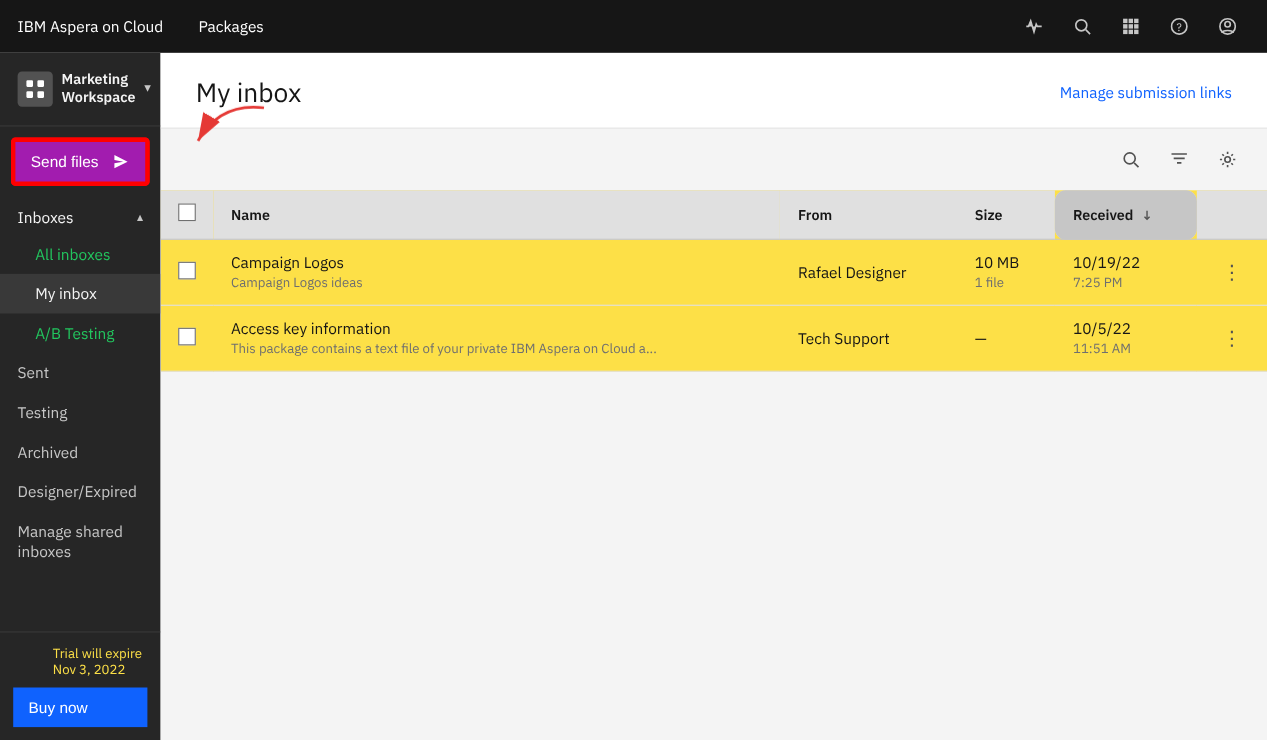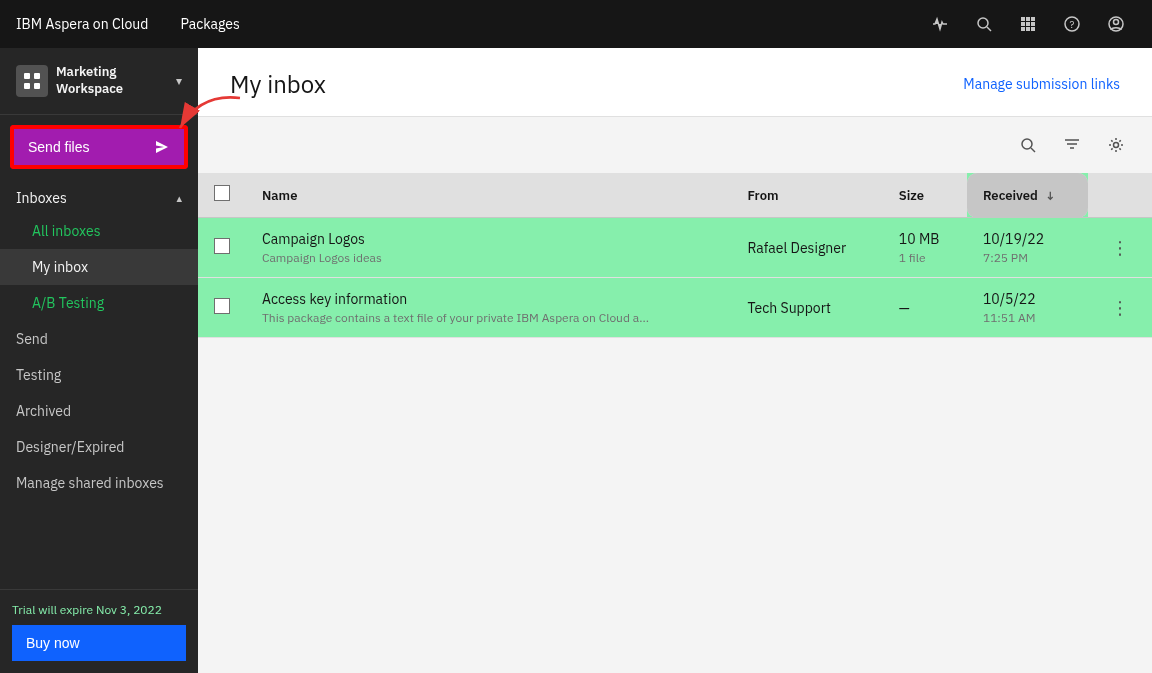--- a/index.html
+++ b/index.html
@@ -50,21 +50,21 @@
 
     
     .main-layout {
       display: flex;
       flex: 1;
       overflow: hidden;
     }
 
     
     .sidebar {
-      width: 198px;
+      width: 146px;
       background: #262626;
       display: flex;
       flex-direction: column;
       flex-shrink: 0;
     }
     .workspace-header {
       padding: 16px;
       display: flex;
       align-items: center;
       gap: 8px;
@@ -147,23 +147,24 @@
       cursor: pointer;
       display: block;
     }
 
     
     .sidebar-bottom {
       padding: 12px;
       border-top: 1px solid #393939;
     }
     .trial-text {
-      color: #86efac;
+      color: #fde047;
       font-size: 12px;
       margin-bottom: 8px;
+      margin-left: 36px;
     }
     .buy-now-btn {
       width: 100%;
       background: #0f62fe;
       color: #fff;
       border: none;
       padding: 10px 14px;
       cursor: pointer;
       font-size: 14px;
       text-align: left;
@@ -224,21 +225,21 @@
       font-size: 16px;
       background: transparent;
       border: none;
       border-radius: 2px;
     }
 
     
     .data-table {
       width: 100%;
       border-collapse: collapse;
-      background: #86efac;
+      background: #fde047;
     }
     .data-table thead tr {
       background: #e0e0e0;
     }
     .data-table th {
       padding: 12px 16px;
       text-align: left;
       font-size: 13px;
       font-weight: 600;
       color: #161616;
@@ -382,21 +383,21 @@
     <nav class="sidebar-nav">
 
       <div class="nav-section-header">
         <span>Inboxes</span>
         <span class="chevron">▴</span>
       </div>
       <a class="nav-item">All inboxes</a>
       <a class="nav-item active">My inbox</a>
       <a class="nav-item">A/B Testing</a>
 
-      <a class="nav-item-top">Send</a>
+      <a class="nav-item-top">Sent</a>
       <a class="nav-item-top">Testing</a>
       <a class="nav-item-top">Archived</a>
       <a class="nav-item-top">Designer/Expired</a>
       <a class="nav-item-top">Manage shared inboxes</a>
     </nav>
 
     <div class="sidebar-bottom">
       <p class="trial-text">Trial will expire Nov 3, 2022</p>
       <button class="buy-now-btn">Buy now</button>
     </div>

